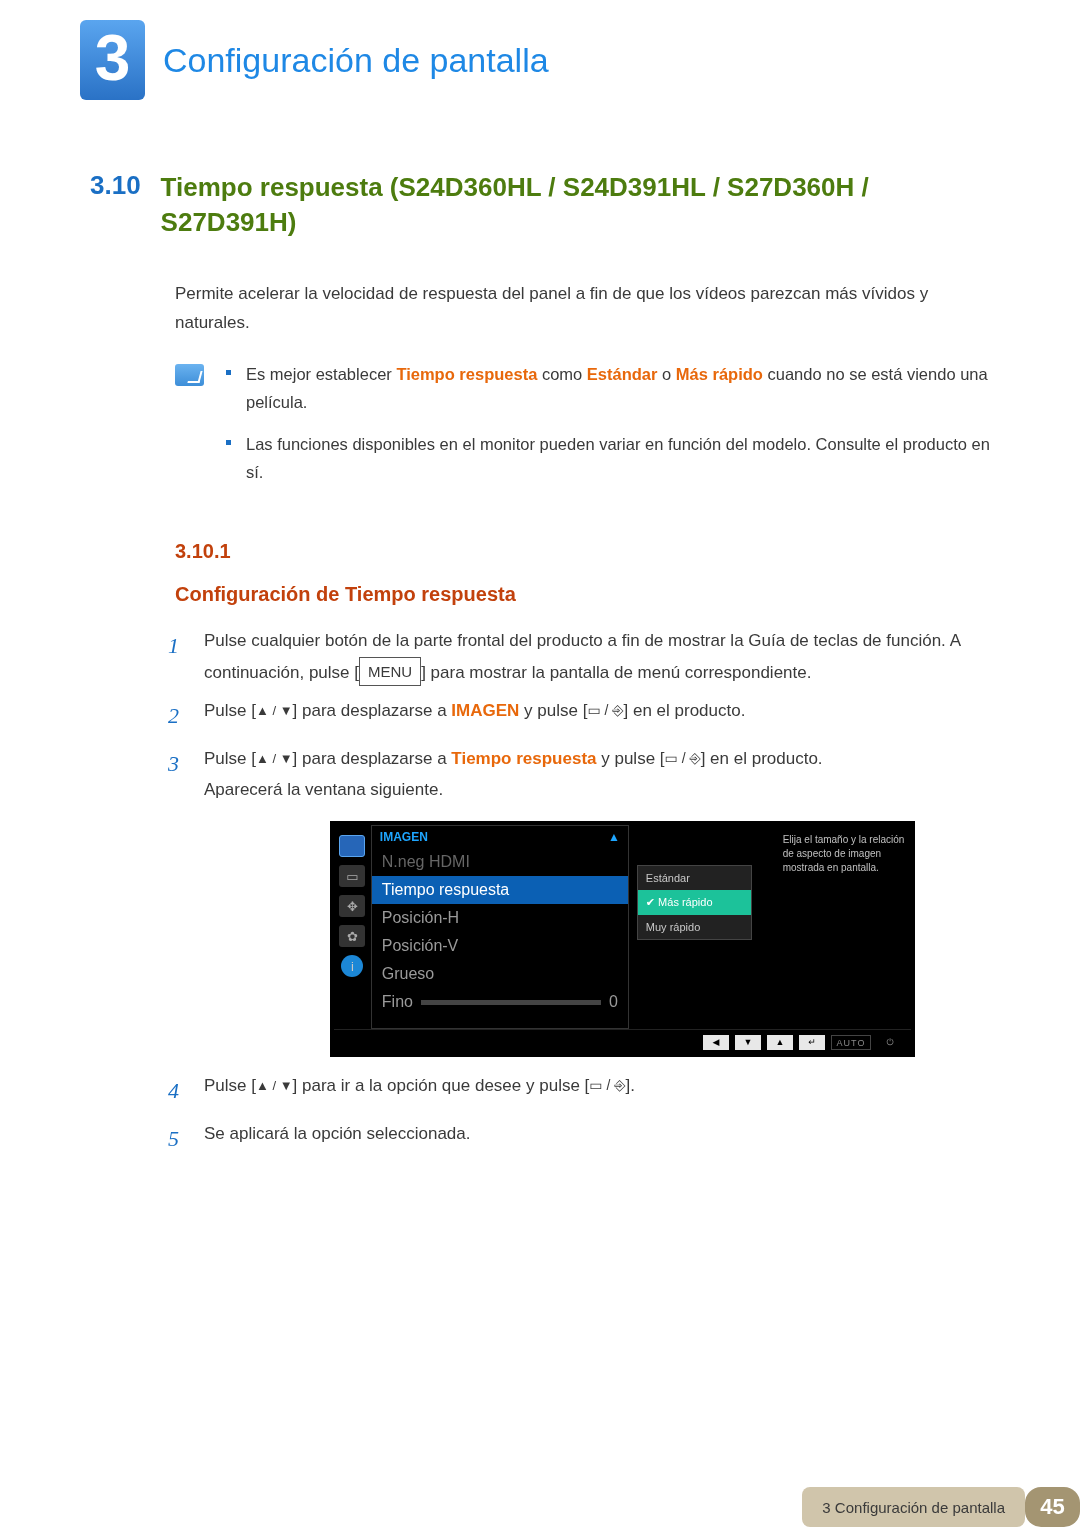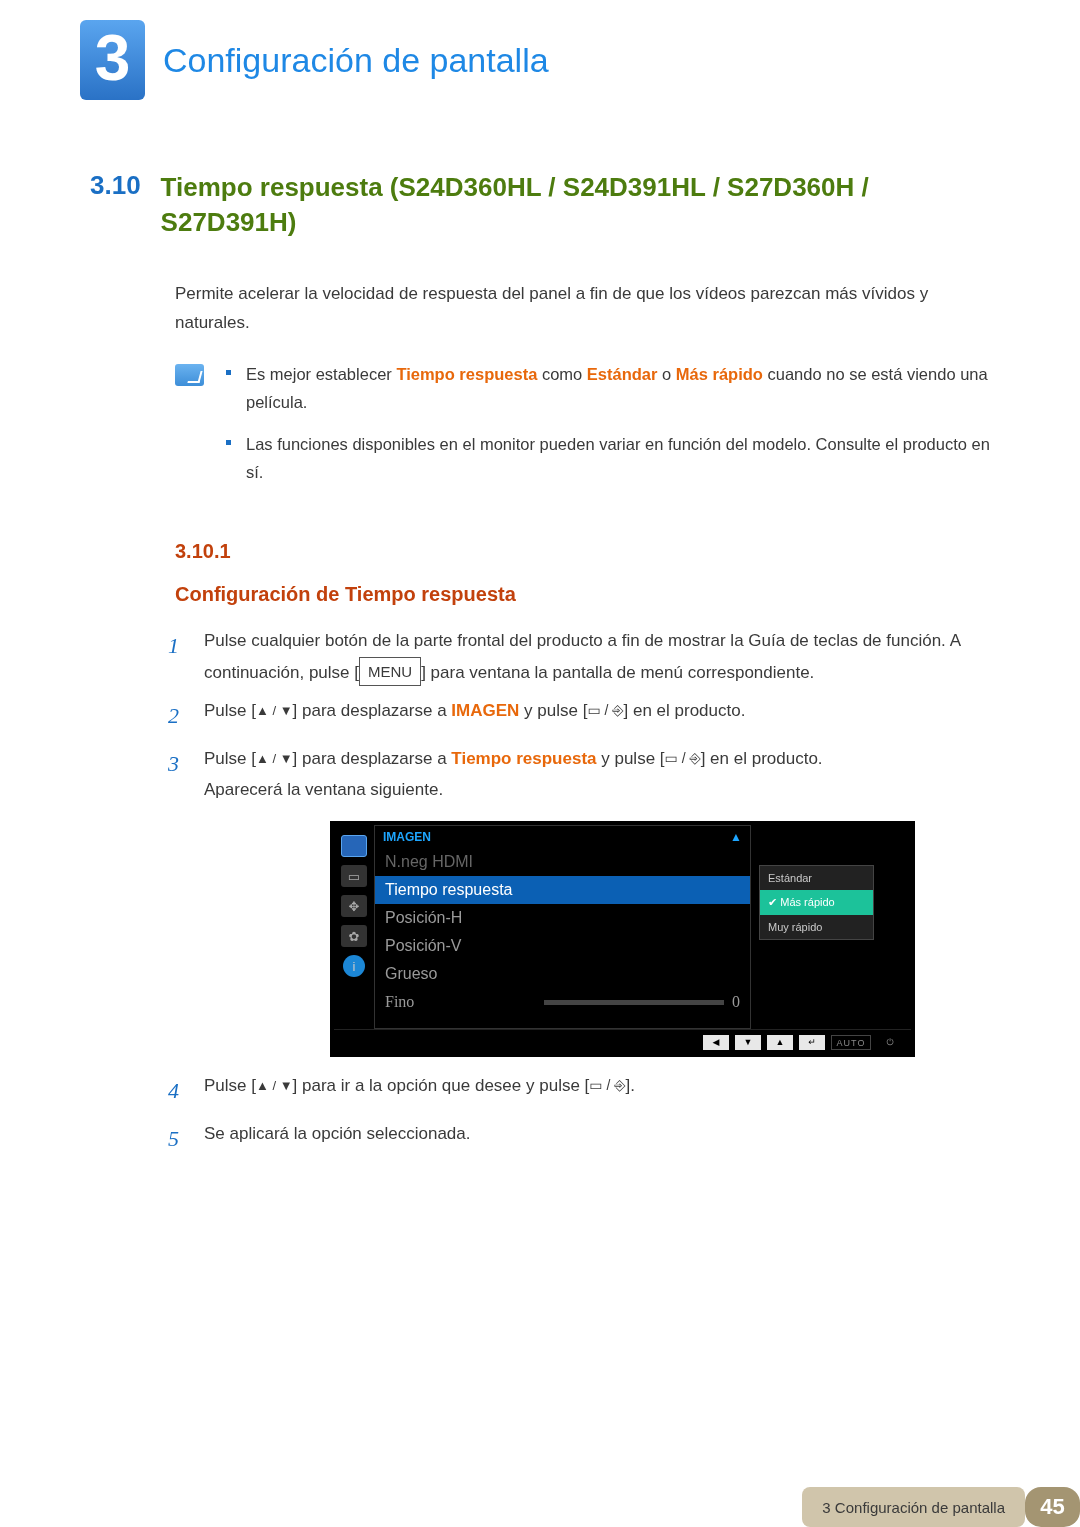--- a/index.html
+++ b/index.html
@@ -171,21 +171,21 @@
   .osd-items { padding: 0 0 12px 0; }
   .osd-row {
     display: flex; align-items: flex-end;
     padding: 5px 10px;
     font-size: 16px;
     color: #9a9a9a;
   }
   .osd-row.muted { color: #666; }
   .osd-row.active { background: #0b60b4; color: #fff; }
   .osd-row .label { flex: 1; }
-  .osd-row.fino-row { justify-content: space-between; font-family: Liberation Serif, serif; }
+  .osd-row.fino-row { justify-content: space-between; }
   .fino-bar {
     width: 180px; height: 5px; background: #444;
     display: inline-block; vertical-align: middle;
     margin: 0 8px;
   }
   .osd-side-col {
     width: 160px;
     position: relative;
     padding-left: 8px;
   }
@@ -279,21 +279,21 @@
 
   <div class="subsection">
     <div>3.10.1</div>
     <div>Configuración de Tiempo respuesta</div>
   </div>
 
   <ol class="steps">
     <li>
       <span class="step-num">1</span>
       <span>
-        <span>Pulse cualquier botón de la parte frontal del producto a fin de mostrar la Guía de teclas de función. A continuación, pulse [</span><span class="menu-key">MENU</span><span>] para ventana la pantalla de menú correspondiente.</span>
+        <span>Pulse cualquier botón de la parte frontal del producto a fin de mostrar la Guía de teclas de función. A continuación, pulse [</span><span class="menu-key">MENU</span><span>] para mostrar la pantalla de menú correspondiente.</span>
       </span>
     </li>
     <li>
       <span class="step-num">2</span>
       <span>
         <span>Pulse [</span><span class="tri">▲ / ▼</span><span>] para desplazarse a </span><span class="orange">IMAGEN</span><span> y pulse [</span><span class="src-icon">▭ / ⎆</span><span>] en el producto.</span>
       </span>
     </li>
     <li>
       <span class="step-num">3</span>
@@ -348,20 +348,21 @@
         <div class="osd-side-col">
           <div class="dropdown">
             <div class="dd-item">Estándar</div>
             <div class="dd-item selected">
               <span>✔</span>
               <span>Más rápido</span>
             </div>
             <div class="dd-item">Muy rápido</div>
           </div>
         </div>
+        <div class="osd-help">Elija el tamaño y la relación de aspecto de imagen mostrada en pantalla.</div>
       </div>
       <div class="osd-footer">
         <div class="fbtn">◀</div>
         <div class="fbtn">▼</div>
         <div class="fbtn">▲</div>
         <div class="fbtn">↵</div>
         <div class="fbtn auto">AUTO</div>
         <div class="fbtn power">⏻</div>
       </div>
     </div>

